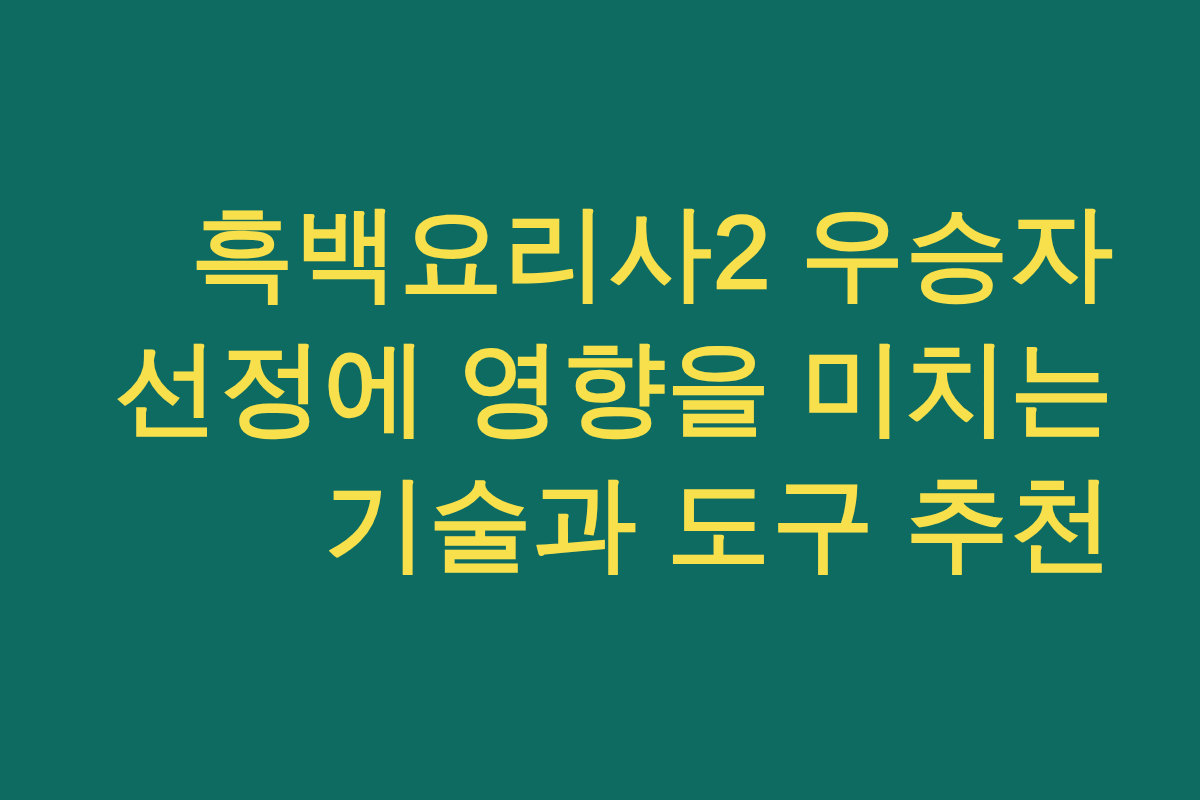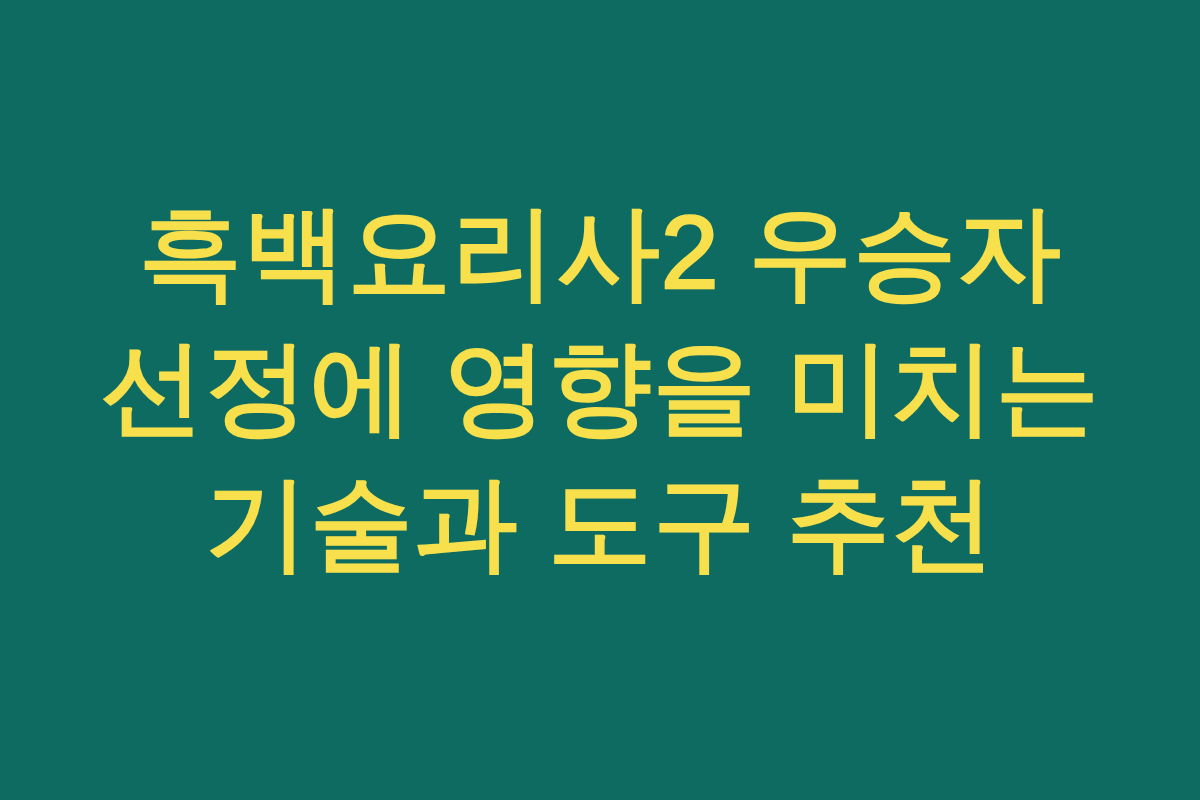--- a/index.html
+++ b/index.html
@@ -20,21 +20,21 @@
     height: 800px;
     background: #0E6B62;
     display: flex;
     align-items: center;
     justify-content: center;
     box-sizing: border-box;
   }
 
   .title-block {
     width: 1060px;
-    text-align: center;
+    text-align: right;
     padding: 0 16px;
     box-sizing: border-box;
     margin-top: -24px;
   }
 
   .title-text {
     display: block;
     color: #F7E04B;
     font-family: "Liberation Sans", "DejaVu Sans", sans-serif;
     font-size: 104px;

